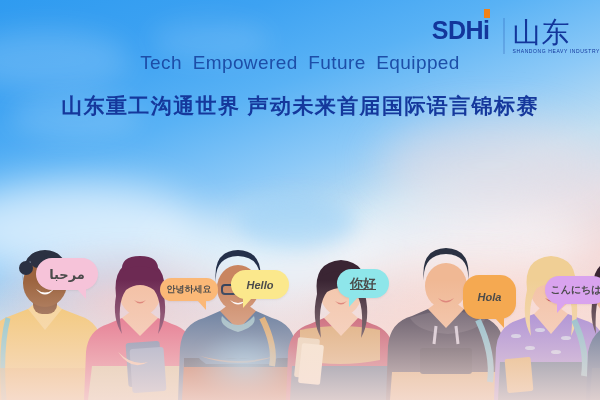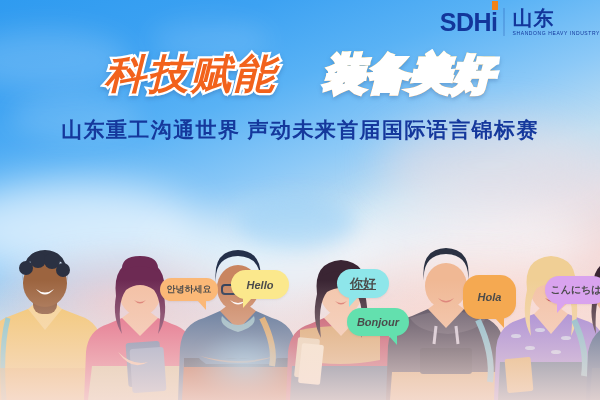--- a/index.html
+++ b/index.html
@@ -59,24 +59,24 @@
   }
   .floorfade {
     position: absolute;
     left: 0; right: 0; bottom: 0; height: 120px;
     background: linear-gradient(to bottom, rgba(247,222,216,0), rgba(248,226,220,.85));
   }
 
   
   .logo-bar {
     position: absolute;
-    right: 0; top: 4px;
+    right: 0; top: 14px;
     display: flex;
-    align-items: center;
-    gap: 5px;
+    align-items: flex-start;
+    gap: 13px;
     padding: 4px 0 4px 14px;
   }
   .logo-mark {
     display: flex;
     align-items: baseline;
     font-weight: 700;
     font-size: 25px;
     letter-spacing: -0.5px;
     color: #13369b;
     line-height: 1;
@@ -89,22 +89,22 @@
     background: #f08218;
   }
   .logo-cn-wrap {
     display: flex;
     flex-direction: column;
     align-items: flex-start;
     border-left: 2px solid rgba(19,54,155,.18);
     padding-left: 8px;
   }
   .logo-cn {
-    font-size: 20px;
-    font-weight: 700;
+    font-size: 28px;
+    font-weight: 400;
     color: #13369b;
     line-height: 1.05;
     letter-spacing: 1px;
     white-space: nowrap;
   }
   .logo-cn-sub {
     font-size: 5px;
     color: #13369b;
     letter-spacing: .6px;
     transform: scaleY(.92);
@@ -324,31 +324,31 @@
         <ellipse cx="614" cy="292" rx="20" ry="23" fill="#e8ab8b"></ellipse>
         <path d="M594 292 q-4 -30 22 -32 q26 2 22 32 q4 24 -4 42 q2 -32 -6 -44 q-14 -8 -26 0 q-8 12 -6 44 q-8 -18 -2 -42 Z" fill="#3a2533"></path>
       </g>
 
     </g>
   </svg>
 
   <div class="bluebeam"></div>
   <div class="floorfade"></div>
 
+  <div class="bubble tail-br" id="bubble-ar">
+    <span>مرحبا</span>
+  </div>
   <div class="bubble tail-br" id="bubble-ko">
     <span>안녕하세요</span>
   </div>
   <div class="bubble tail-bl" id="bubble-en">
     <span>Hello</span>
   </div>
   <div class="bubble tail-bl" id="bubble-zh">
     <span>你好</span>
-  </div>
-  <div class="bubble tail-br" id="bubble-fr">
-    <span>Bonjour</span>
   </div>
   <div class="bubble tail-br" id="bubble-es">
     <span>Hola</span>
   </div>
   <div class="bubble tail-bl" id="bubble-ja">
     <span>こんにちは</span>
   </div>
 
   <div class="logo-bar">
     <div class="logo-mark">
@@ -358,21 +358,17 @@
         <span>i</span>
       </span>
     </div>
     <div class="logo-cn-wrap">
       <div class="logo-cn">山东</div>
       <div class="logo-cn-sub">SHANDONG HEAVY INDUSTRY</div>
     </div>
   </div>
 
   <div class="headline-block">
-    <div class="title-cn">
-      <span class="title-part-a">科技赋能</span>
-      <span class="title-gap"></span>
-      <span class="title-part-b">装备美好</span>
-    </div>
+    <div class="tagline-en">Tech Empowered  Future Equipped</div>
     <div class="subtitle-cn">山东重工沟通世界 声动未来首届国际语言锦标赛</div>
   </div>
 
 </div>
 
 </body></html>

